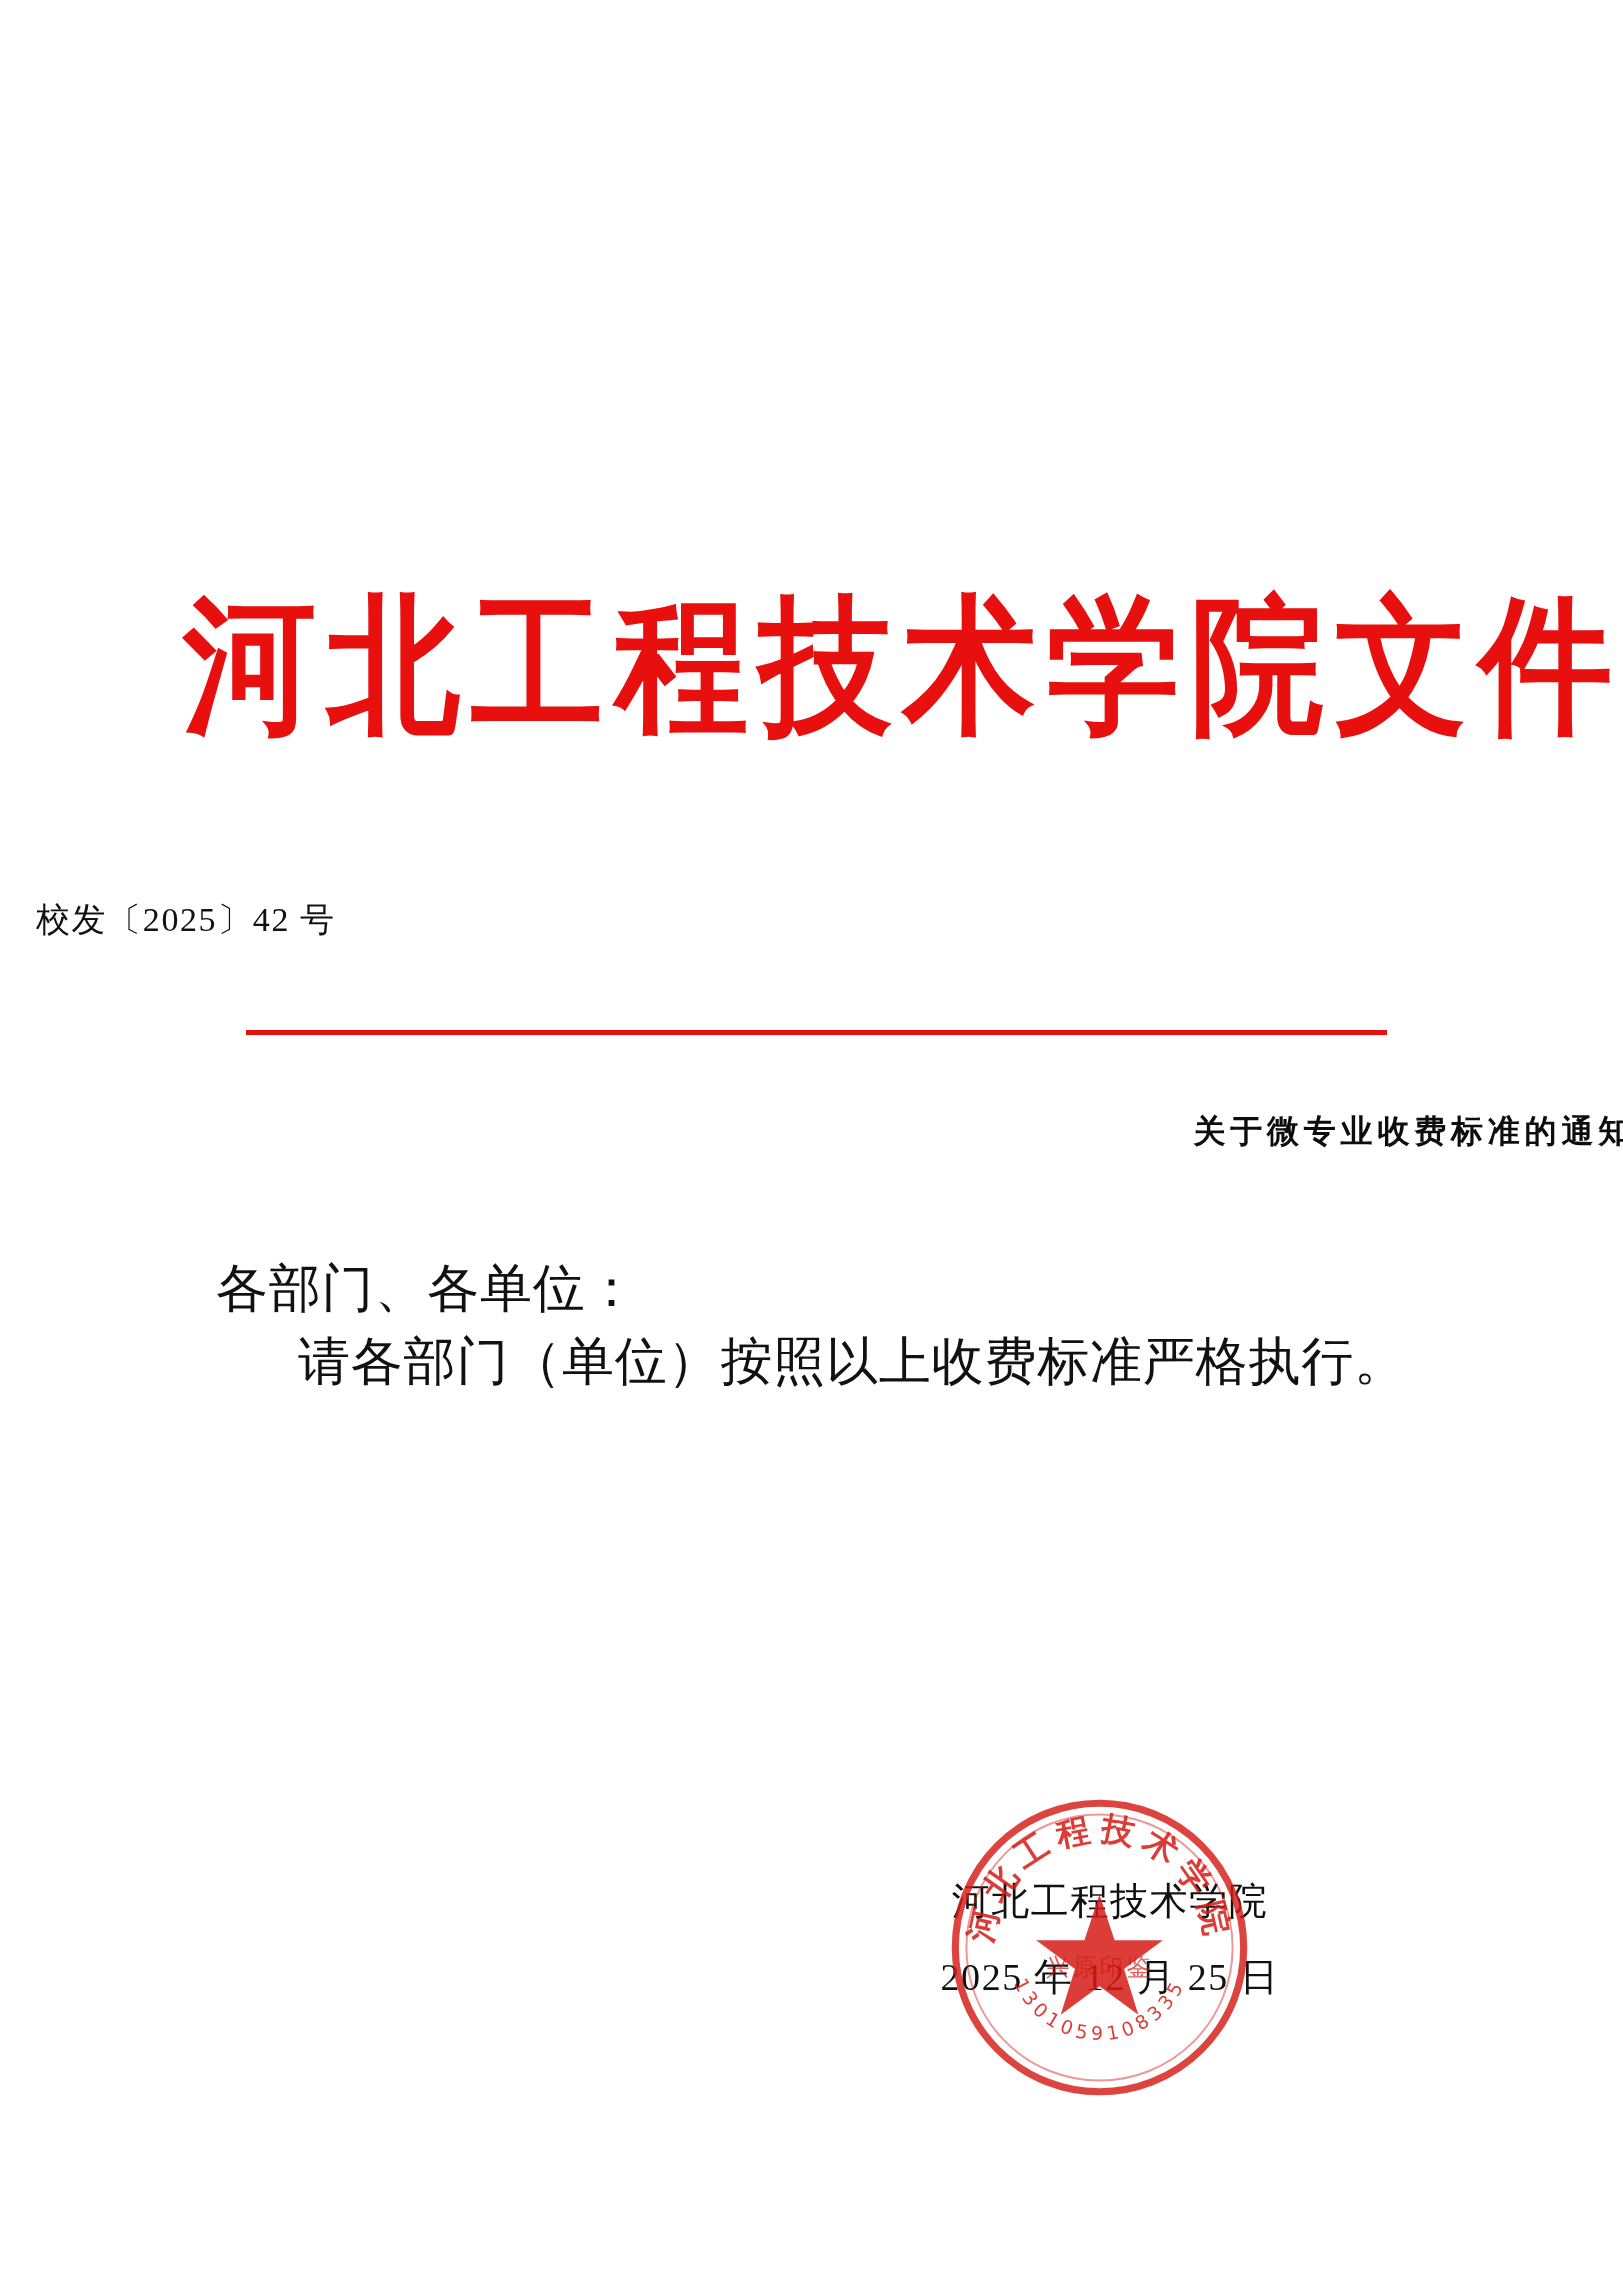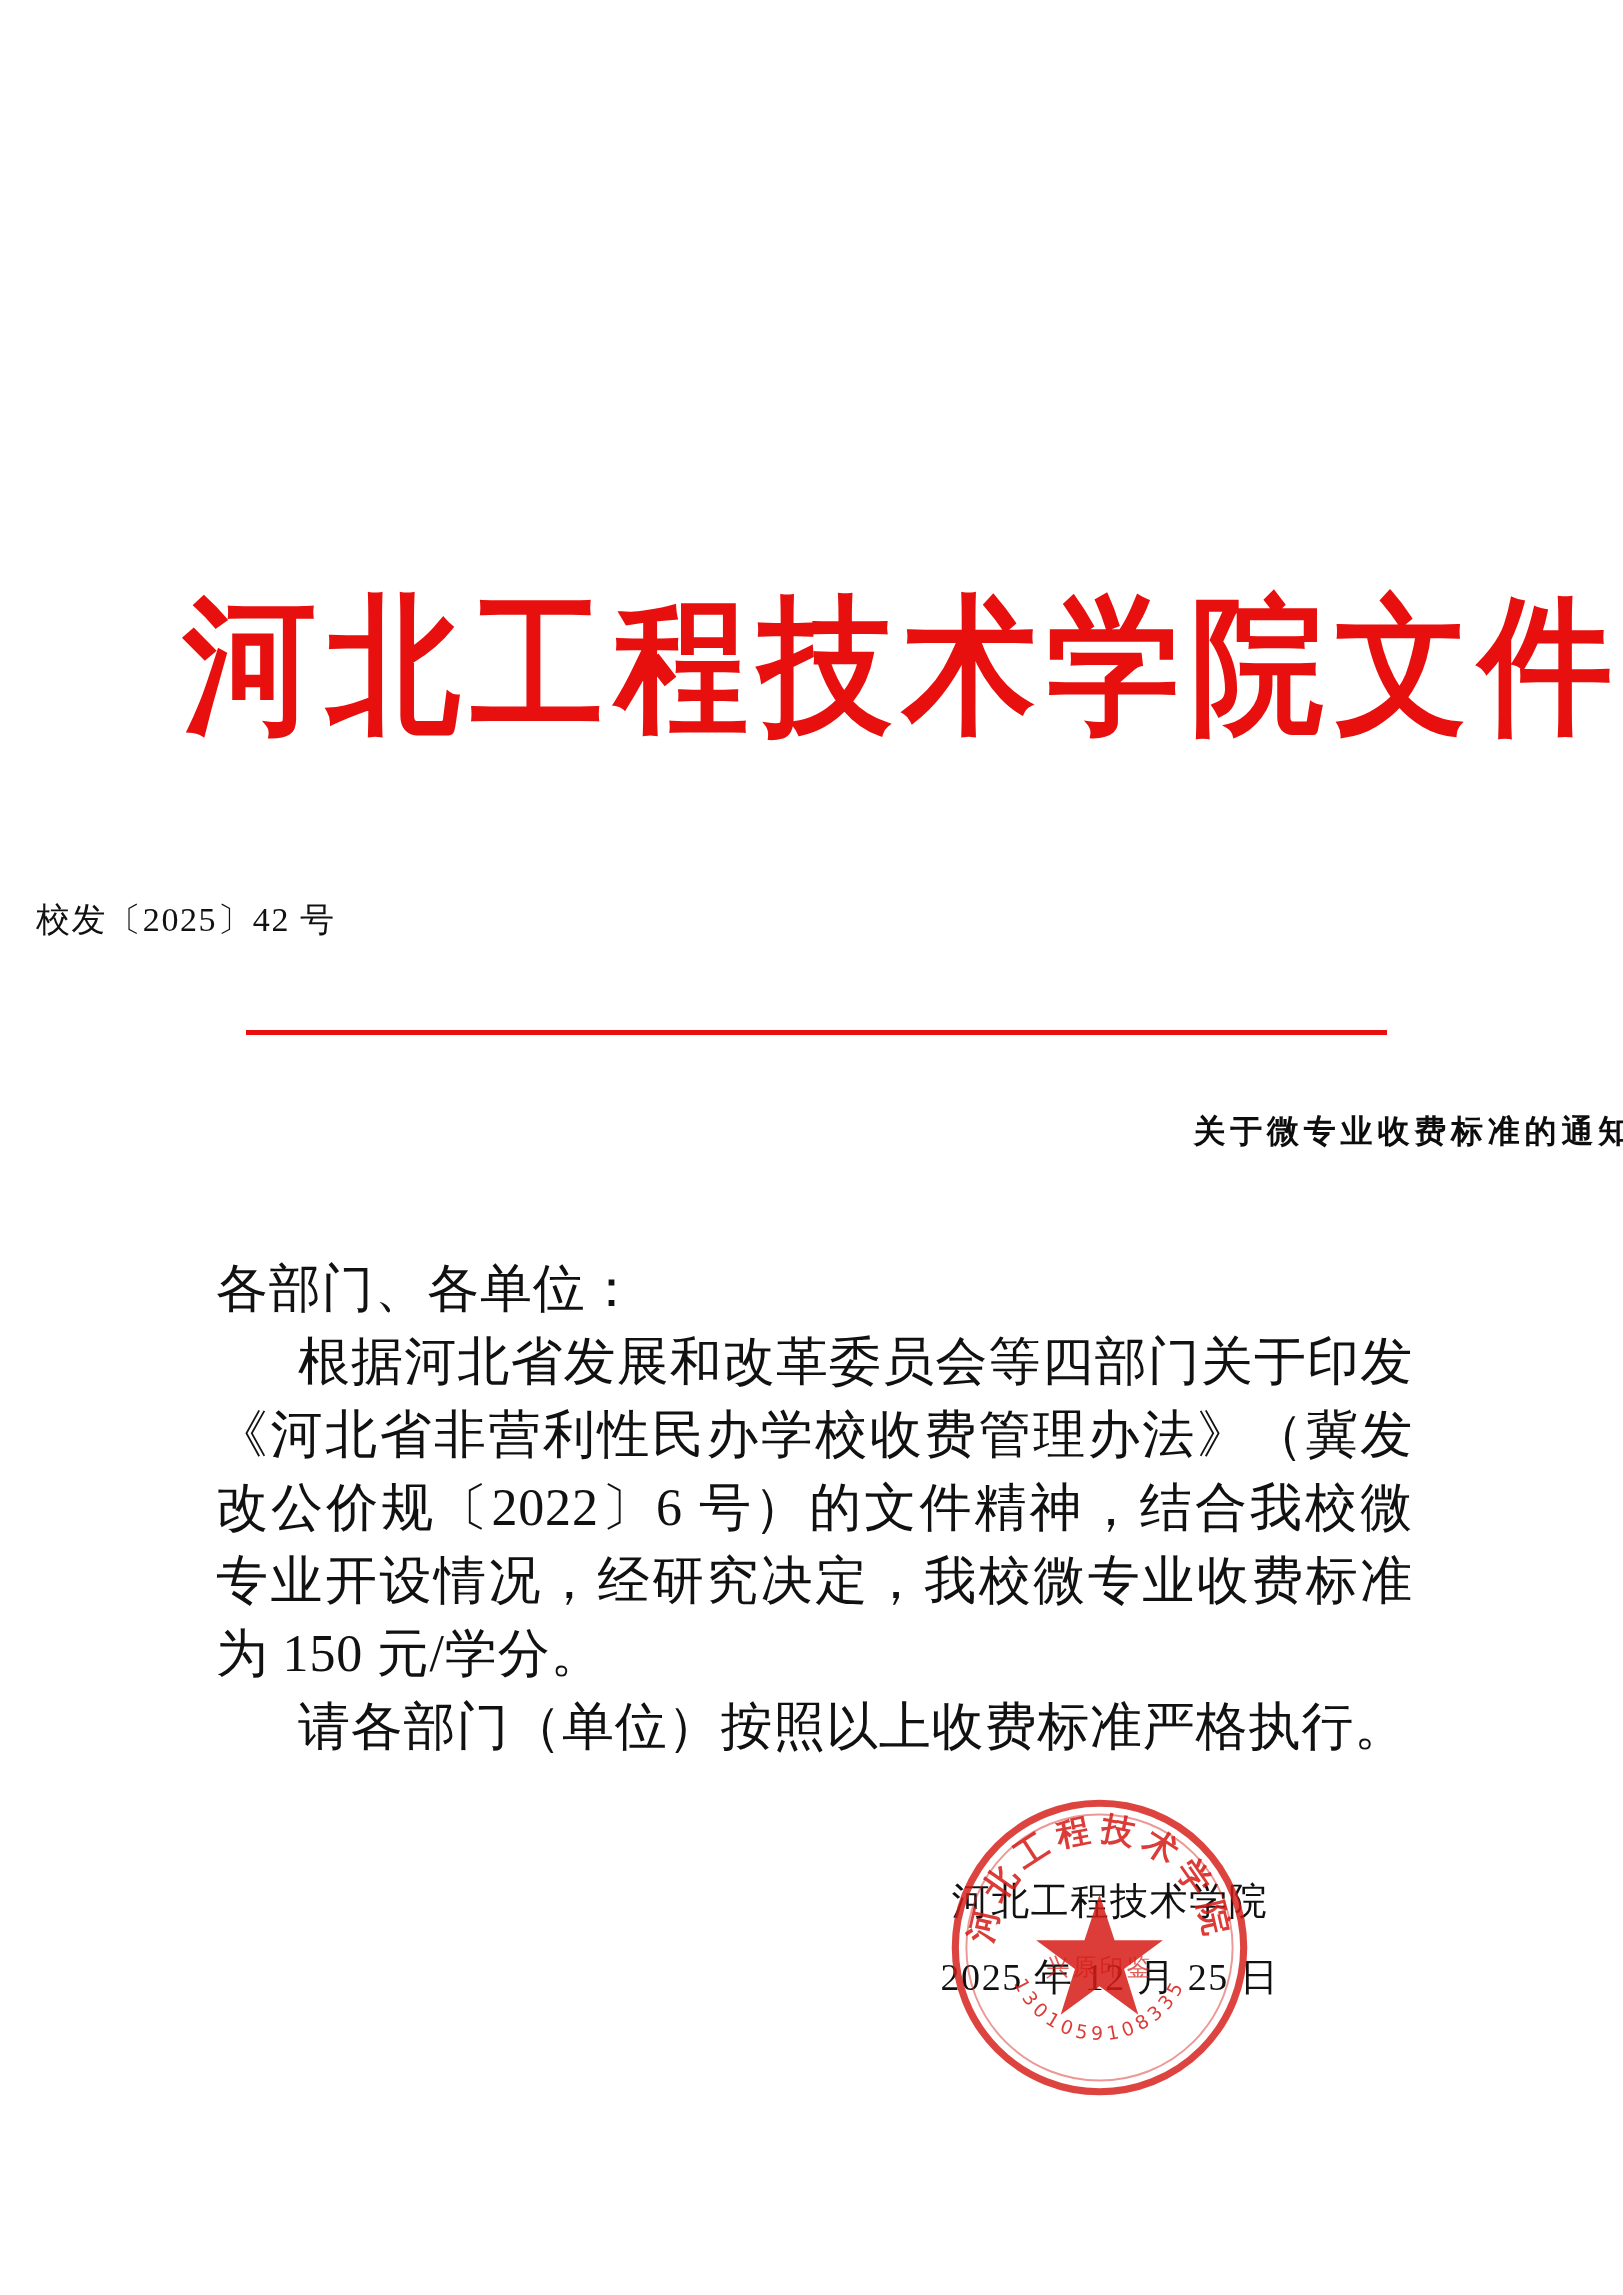--- a/index.html
+++ b/index.html
@@ -134,21 +134,20 @@
   </div>
 
   <div class="doc-number">校发〔2025〕42 号</div>
 
   <div class="red-rule"></div>
 
   <div class="doc-title">关于微专业收费标准的通知</div>
 
   <div class="body-wrap">
     <div class="salutation">各部门、各单位：</div>
-    <div class="para">根据河北省发展和改革委员会等四部门关于印发《河北省非营利性民办学校收费管理办法》（冀发改公价规〔2022〕6 号）的文件精神，结合我校微专业开设情况，经研究决定，我校微专业收费标准为 150 元/学分。</div>
     <div class="para">请各部门（单位）按照以上收费标准严格执行。</div>
   </div>
 
   <div class="signature">
     <div>河北工程技术学院</div>
     <div>2025 年 12 月 25 日</div>
   </div>
 
   <div class="seal">
     <svg width="309" height="309" viewBox="0 0 390 390" xmlns="http://www.w3.org/2000/svg">

